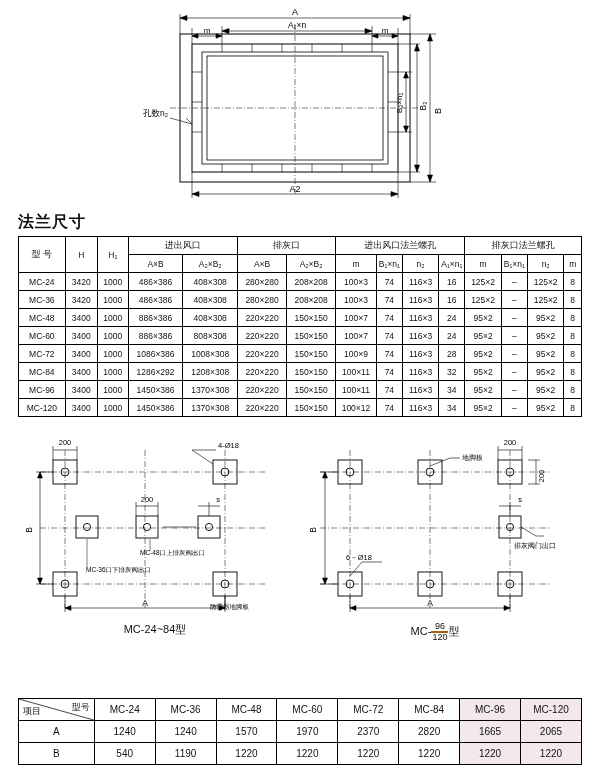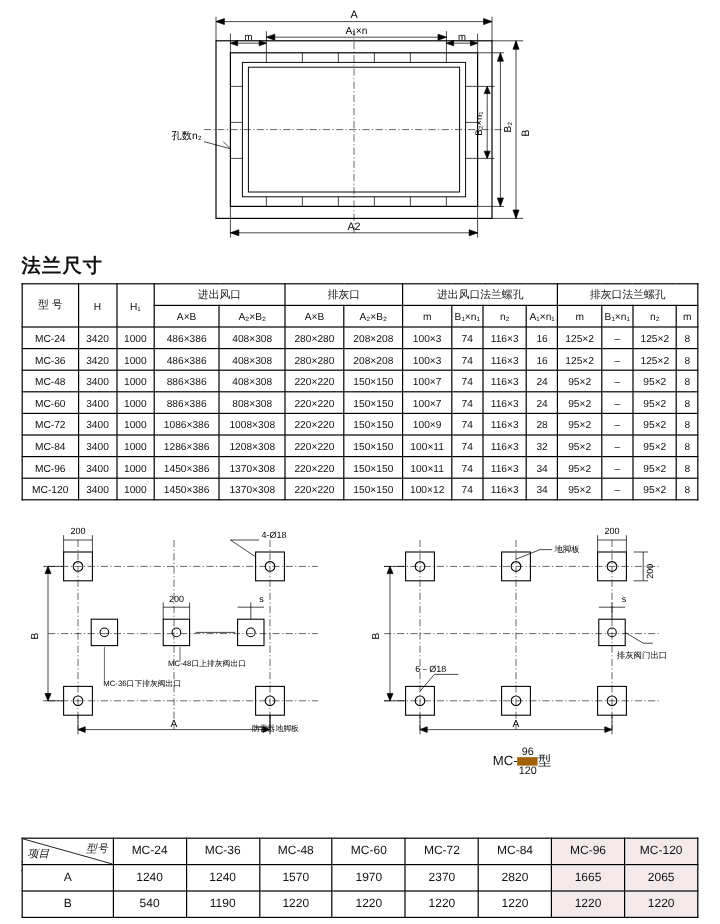--- a/index.html
+++ b/index.html
@@ -31,32 +31,32 @@
 
   
   #flange-table{left:18px;top:236px;width:564px;}
   #flange-table td,#flange-table th{height:15px;font-size:8.5px;}
   #flange-table .hdr-group{font-size:9px;}
   #flange-table .rowname{font-size:9px;margin-left:16px;}
 
   
   #foot-table{left:18px;top:698px;width:564px;}
   #foot-table td,#foot-table th{height:19px;font-size:10px;}
-  #foot-table .corner{position:relative;padding:0;font-style:italic;}
+  #foot-table .corner{position:relative;padding:0;}
   #foot-table .corner .diag{
     position:absolute;left:0;top:0;width:100%;height:100%;
   }
   #foot-table .corner .tl{position:absolute;left:4px;bottom:2px;font-size:9px;}
   #foot-table .corner .br{position:absolute;right:4px;top:2px;font-size:9px;text-align:right;}
   .hl{background:#f4e9ea;}
 
   
   .cap{position:absolute;font-size:11px;text-align:center;}
   .frac{display:inline-block;vertical-align:middle;text-align:center;line-height:1.0;font-size:9px;}
-  .frac .top{display:block;border-bottom:7px solid #a16207;padding:0 1px;}
+  .frac .top{display:block;border-bottom:2px solid #a16207;padding:0 1px;}
   .frac .bot{display:block;padding:0 1px;}
 
   svg text{font-family:"Liberation Sans", sans-serif;}
 </style>
 </head>
 <body>
 
 <div class="page">
 
   <div class="fig" style="left:130px;top:6px;">
@@ -298,21 +298,21 @@
       <td>28</td>
       <td>95×2</td>
       <td>–</td>
       <td>95×2</td>
       <td>8</td>
     </tr>
     <tr>
       <td>MC-84</td>
       <td>3400</td>
       <td>1000</td>
-      <td>1286×386</td>
+      <td>1286×292</td>
       <td>1208×308</td>
       <td>220×220</td>
       <td>150×150</td>
       <td>100×11</td>
       <td>74</td>
       <td>116×3</td>
       <td>32</td>
       <td>95×2</td>
       <td>–</td>
       <td>95×2</td>
@@ -443,20 +443,21 @@
       <g stroke="#000" stroke-width="0.6" fill="none">
         <line x1="45" y1="160" x2="45" y2="176"></line>
         <line x1="205" y1="160" x2="205" y2="176"></line>
         <line x1="45" y1="172" x2="205" y2="172"></line>
         <path d="M45 172 l6 -2.4 v4.8 z" fill="#000"></path>
         <path d="M205 172 l-6 -2.4 v4.8 z" fill="#000"></path>
       </g>
       <text x="125" y="170" font-size="8.5" text-anchor="middle">A</text>
     </svg>
   </div>
+  <div class="cap" style="left:60px;top:622px;width:190px;">MC-24~84型</div>
 
   <div class="fig" style="left:300px;top:436px;">
     <svg width="270" height="180" viewBox="0 0 270 180">
       <g stroke="#000" stroke-width="0.5" stroke-dasharray="6,2,1,2">
         <line x1="20" y1="92" x2="250" y2="92"></line>
         <line x1="130" y1="14" x2="130" y2="172"></line>
         <line x1="50" y1="14" x2="50" y2="172"></line>
         <line x1="210" y1="14" x2="210" y2="172"></line>
         <line x1="20" y1="36" x2="250" y2="36"></line>
         <line x1="20" y1="148" x2="250" y2="148"></line>

